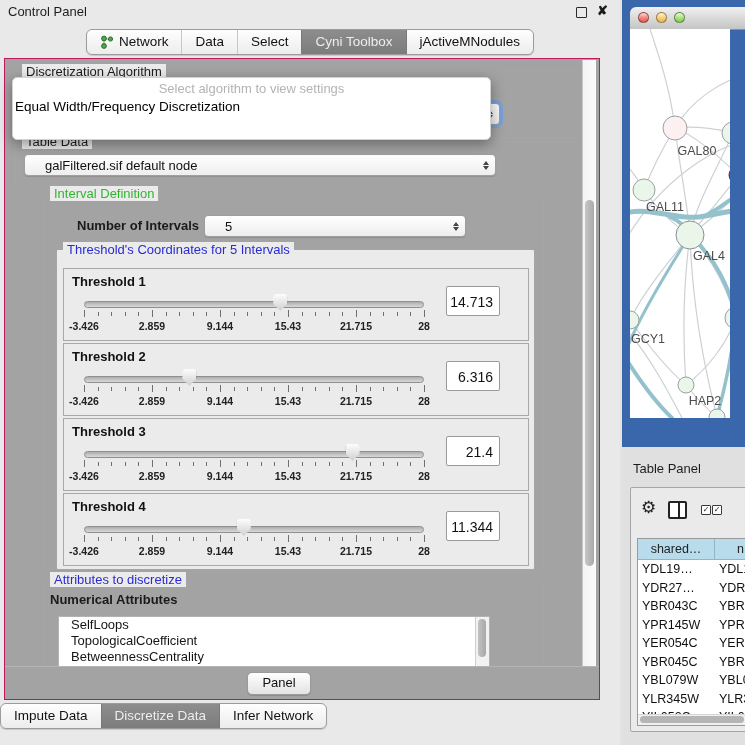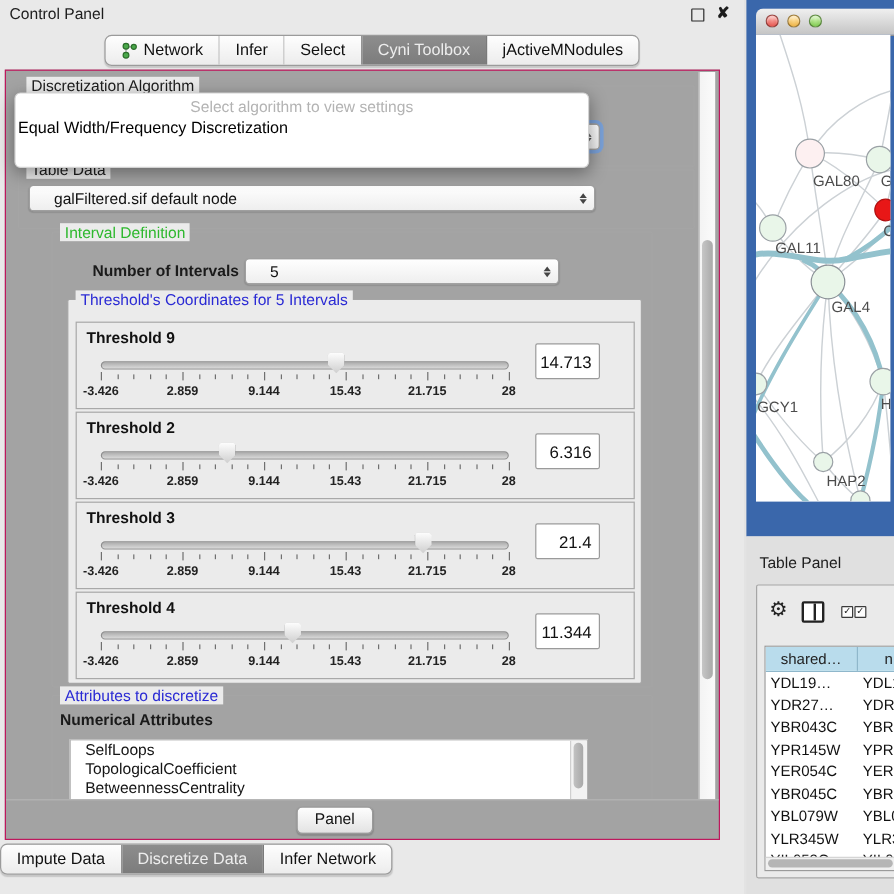--- a/index.html
+++ b/index.html
@@ -91,21 +91,21 @@
   
   .net-icon{width:14px;height:15px;display:inline-block;}
 
   
   .net-window{position:absolute;left:622px;top:0;width:123px;height:447px;background:var(--frame_blue,#3a67ab);}
   .mac-titlebar{position:absolute;left:8px;top:7px;right:0;height:22px;border-radius:6px 0 0 0;
         background:linear-gradient(#f0f0f0,#c4c4c4);border-bottom:1px solid #8f8f8f;}
   .lights{position:absolute;left:8px;top:5px;display:flex;gap:7px;}
   .light{width:11px;height:11px;border-radius:50%;border:1px solid rgba(0,0,0,.35);box-sizing:border-box;
         box-shadow:inset 0 2px 2px rgba(255,255,255,.55);}
-  .net-canvas{position:absolute;left:8px;top:29px;width:112px;height:389px;background:#fff;overflow:hidden;}
+  .net-canvas{position:absolute;left:8px;top:29px;width:100px;height:389px;background:#fff;overflow:hidden;}
   .net-canvas svg{display:block;}
   .net-canvas text{font-family:"Liberation Sans",sans-serif;font-size:12.5px;fill:#4c4c4c;}
 
   
   .table-panel{position:absolute;left:622px;top:447px;width:123px;height:298px;background:#e0e0e0;}
   .tp-title{position:absolute;left:11px;top:14px;font-size:13px;color:#1d1d1d;}
   .tp-body{position:absolute;left:8px;top:40px;width:130px;height:243px;background:#eaeaea;border:1px solid #a6a6a6;border-radius:2px;}
   .gear{position:absolute;left:10px;top:9px;font-size:17px;color:#222;}
   .cols-icon{position:absolute;left:37px;top:13px;width:15px;height:14px;border:2px solid #222;border-radius:2px;background:#fff;}
   .cols-icon:before{content:"";position:absolute;left:50%;top:0;width:2px;height:100%;background:#222;}
@@ -135,21 +135,21 @@
     <div class="seg">
       <div class="tab">
         <svg class="net-icon" viewBox="0 0 14 15">
           <path d="M4 4 L10 4 M4 4 L4 11" stroke="#9a9a9a" stroke-width="1" fill="none"></path>
           <circle cx="4" cy="3.5" r="2.4" fill="#4aa84a" stroke="#2c6e2c"></circle>
           <circle cx="10.5" cy="4" r="2.1" fill="#4aa84a" stroke="#2c6e2c"></circle>
           <circle cx="4" cy="11" r="2.4" fill="#4aa84a" stroke="#2c6e2c"></circle>
         </svg>
         <span>Network</span>
       </div>
-      <div class="tab">Infer</div>
+      <div class="tab">Data</div>
       <div class="tab">Select</div>
       <div class="tab sel">Cyni Toolbox</div>
       <div class="tab">jActiveMNodules</div>
     </div>
   </div>
 
   <div class="content-panel">
     <div class="viewport">
 
       <div class="group" style="left:9px;top:11px;width:562px;height:66px;">
@@ -182,21 +182,21 @@
           <span class="arrows">
               <i class="up"></i>
               <i class="dn"></i>
             </span>
         </div>
 
         <div class="group" style="left:12px;top:55px;width:477px;height:319px;background:#ebebeb;">
           <span class="gtitle t-blue">Threshold's Coordinates for 5 Intervals</span>
 
           <div class="threshold-box" style="top:18px;">
-            <div class="th-label">Threshold 9</div>
+            <div class="th-label">Threshold 1</div>
             <div class="slider">
                 <div class="rail"></div>
                 <div class="ticks">
                   <i class="major" style="left: 0%;"></i>
                   <i class="minor" style="left: 4%;"></i>
                   <i class="minor" style="left: 8%;"></i>
                   <i class="minor" style="left: 12%;"></i>
                   <i class="minor" style="left: 16%;"></i>
                   <i class="major" style="left: 20%;"></i>
                   <i class="minor" style="left: 24%;"></i>

